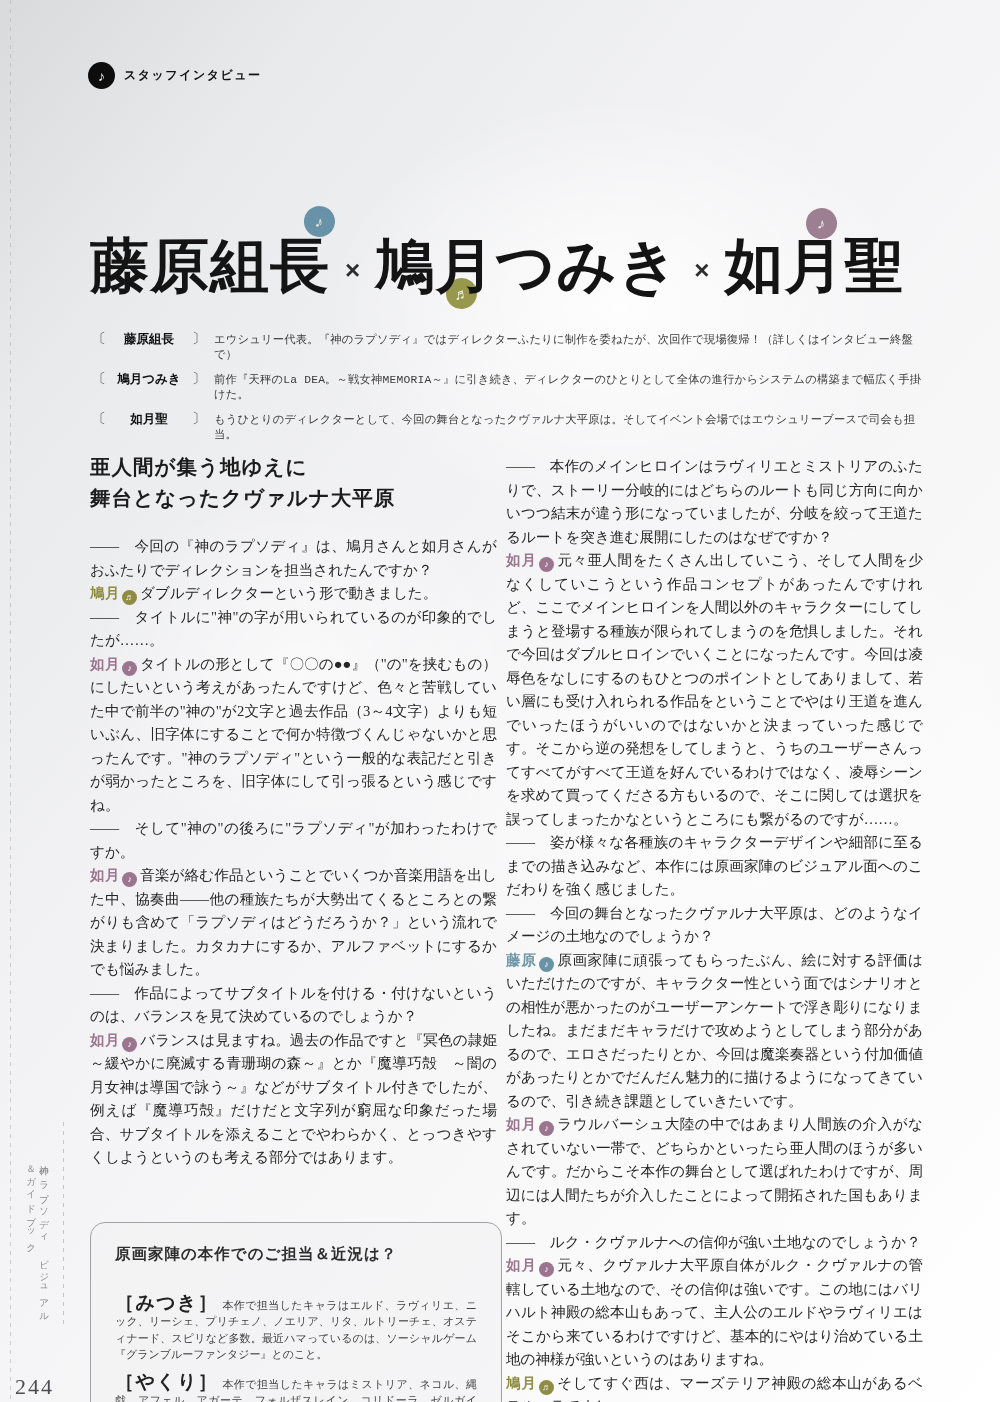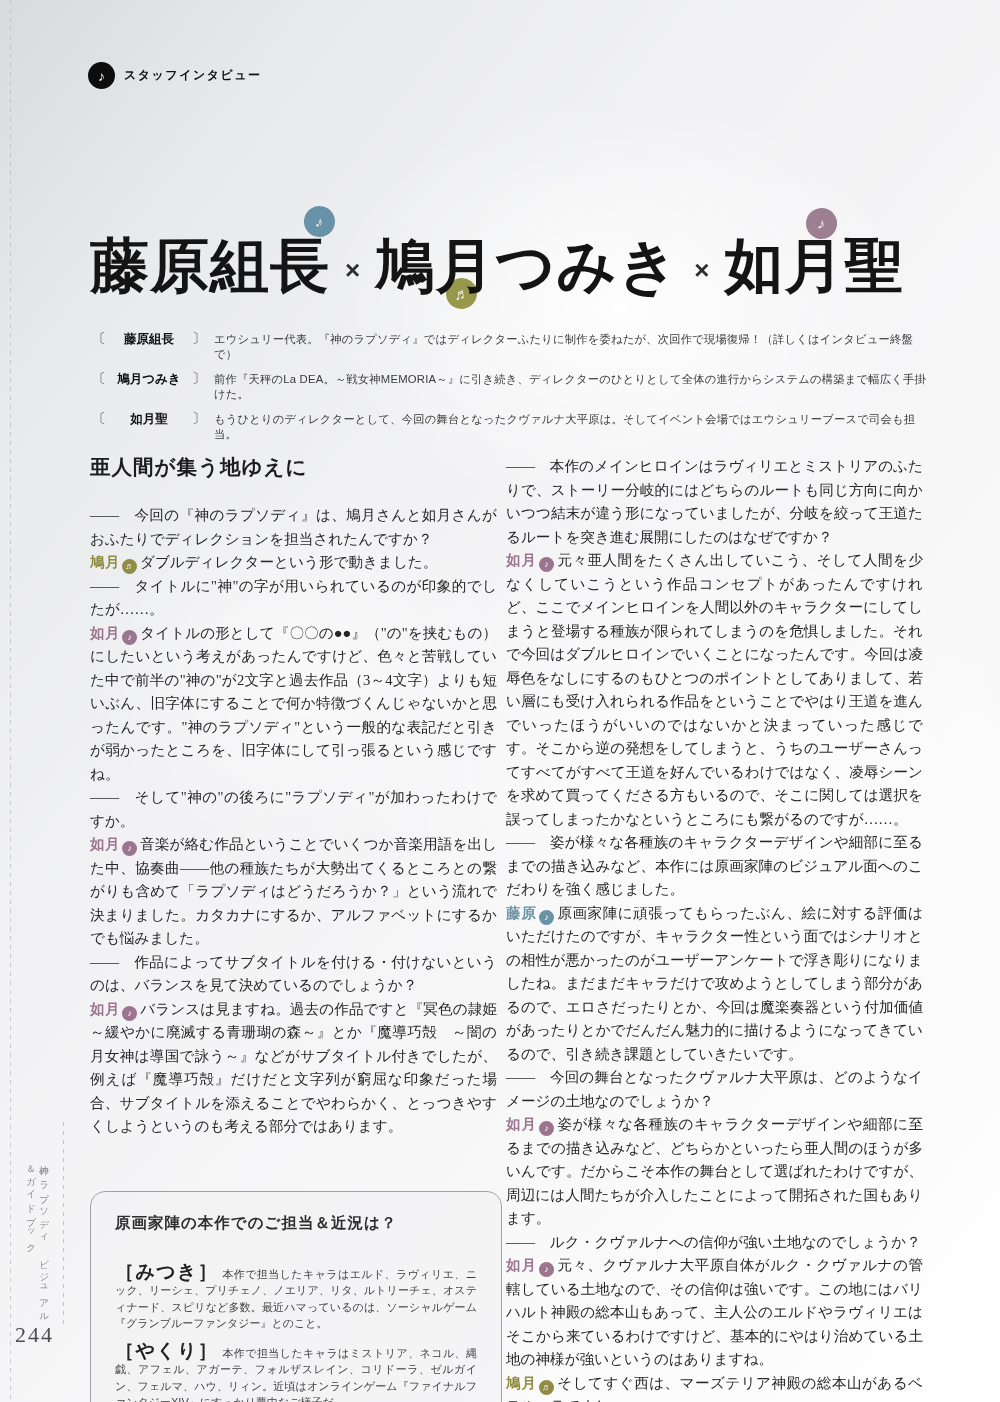--- a/index.html
+++ b/index.html
@@ -44,21 +44,21 @@
   }
   .badge-fujiwara{left:214px;top:-10px;background:#6792a7;transform:rotate(14deg);}
   .badge-hatotsuki{left:356px;top:62px;background:#98984d;transform:rotate(-8deg);}
   .badge-kisaragi{left:716px;top:-8px;background:#9d7f92;transform:rotate(12deg);}
 
   
   .profiles{position:absolute;left:92px;top:330px;width:838px;}
   .profile-row{display:flex;align-items:baseline;margin-bottom:8px;}
   .pr-bracket{font-size:14px;color:#444;font-family:"Liberation Serif","DejaVu Serif",serif;}
   .pr-name{width:86px;text-align:center;font-weight:bold;font-size:12.5px;color:#101010;flex:0 0 auto;}
-  .pr-desc{font-size:11.3px;color:#3a3a3a;letter-spacing:.2px;margin-left:8px;}
+  .pr-desc{font-size:11.3px;color:#3a3a3a;letter-spacing:.2px;margin-left:8px;font-family:Liberation Mono, monospace;}
 
   
   .col{position:absolute;top:452px;font-family:"Liberation Serif","DejaVu Serif",serif;}
   .col-left{left:90px;width:407px;}
   .col-right{left:506px;width:417px;top:455px;}
   .col h3{
     margin:0 0 21px 0;font-size:20.5px;line-height:31px;font-weight:bold;
     color:#1c1c1c;letter-spacing:1px;
   }
   .para{margin:0;font-size:14.6px;line-height:23.5px;text-align:justify;color:#262626;}
@@ -85,21 +85,21 @@
   .entry-name{font-weight:bold;font-size:19px;color:#222;letter-spacing:1px;margin-right:4px;}
 
   
   .side-caption{
     position:absolute;left:24px;top:1158px;height:170px;
     writing-mode:vertical-rl;
     font-family:"Liberation Serif","DejaVu Serif",serif;
     font-size:9.5px;color:#8b8b8f;letter-spacing:2.5px;
   }
   .page-number{
-    position:absolute;left:15px;top:1322px;
+    position:absolute;left:15px;top:1374px;
     font-family:"Liberation Serif","DejaVu Serif",serif;
     font-size:22px;color:#4c4c50;letter-spacing:2px;
   }
 </style>
 </head>
 <body>
 
 <div class="page">
 
   <div class="fold-line full"></div>
@@ -140,20 +140,21 @@
       <span class="pr-bracket">〔</span>
       <span class="pr-name">如月聖</span>
       <span class="pr-bracket">〕</span>
       <span class="pr-desc">もうひとりのディレクターとして、今回の舞台となったクヴァルナ大平原は。そしてイベント会場ではエウシュリーブースで司会も担当。</span>
     </div>
   </div>
 
   <div class="col col-left">
     <h3>
       <span>亜人間が集う地ゆえに</span><br>
+      <span>舞台となったクヴァルナ大平原</span>
     </h3>
     <p class="para">――　今回の『神のラプソディ』は、鳩月さんと如月さんがおふたりでディレクションを担当されたんですか？</p>
     <p class="para"><span class="spk c-olive">鳩月</span><span class="dot bg-olive">♬</span><span>ダブルディレクターという形で動きました。</span></p>
     <p class="para">――　タイトルに"神"の字が用いられているのが印象的でしたが……。</p>
     <p class="para"><span class="spk c-mauve">如月</span><span class="dot bg-mauve">♪</span><span>タイトルの形として『〇〇の●●』（"の"を挟むもの）にしたいという考えがあったんですけど、色々と苦戦していた中で前半の"神の"が2文字と過去作品（3～4文字）よりも短いぶん、旧字体にすることで何か特徴づくんじゃないかと思ったんです。"神のラプソディ"という一般的な表記だと引きが弱かったところを、旧字体にして引っ張るという感じですね。</span></p>
     <p class="para">――　そして"神の"の後ろに"ラプソディ"が加わったわけですか。</p>
     <p class="para"><span class="spk c-mauve">如月</span><span class="dot bg-mauve">♪</span><span>音楽が絡む作品ということでいくつか音楽用語を出した中、協奏曲――他の種族たちが大勢出てくるところとの繋がりも含めて「ラプソディはどうだろうか？」という流れで決まりました。カタカナにするか、アルファベットにするかでも悩みました。</span></p>
     <p class="para">――　作品によってサブタイトルを付ける・付けないというのは、バランスを見て決めているのでしょうか？</p>
     <p class="para"><span class="spk c-mauve">如月</span><span class="dot bg-mauve">♪</span><span>バランスは見ますね。過去の作品ですと『冥色の隷姫　～緩やかに廃滅する青珊瑚の森～』とか『魔導巧殻　～闇の月女神は導国で詠う～』などがサブタイトル付きでしたが、例えば『魔導巧殻』だけだと文字列が窮屈な印象だった場合、サブタイトルを添えることでやわらかく、とっつきやすくしようというのも考える部分ではあります。</span></p>
 
@@ -162,23 +163,23 @@
       <p class="entry"><span class="entry-name">［みつき］</span><span>本作で担当したキャラはエルド、ラヴィリエ、ニック、リーシェ、プリチェノ、ノエリア、リタ、ルトリーチェ、オスティナード、スピリなど多数。最近ハマっているのは、ソーシャルゲーム『グランブルーファンタジー』とのこと。</span></p>
       <p class="entry"><span class="entry-name">［やくり］</span><span>本作で担当したキャラはミストリア、ネコル、縄戯、アフェル、アガーテ、フォルザスレイン、コリドーラ、ゼルガイン、フェルマ、ハウ、リィン。近頃はオンラインゲーム『ファイナルファンタジーXIV』にすっかり夢中なご様子だ。</span></p>
 
     </div>
   </div>
 
   <div class="col col-right">
     <p class="para">――　本作のメインヒロインはラヴィリエとミストリアのふたりで、ストーリー分岐的にはどちらのルートも同じ方向に向かいつつ結末が違う形になっていましたが、分岐を絞って王道たるルートを突き進む展開にしたのはなぜですか？</p>
     <p class="para"><span class="spk c-mauve">如月</span><span class="dot bg-mauve">♪</span><span>元々亜人間をたくさん出していこう、そして人間を少なくしていこうという作品コンセプトがあったんですけれど、ここでメインヒロインを人間以外のキャラクターにしてしまうと登場する種族が限られてしまうのを危惧しました。それで今回はダブルヒロインでいくことになったんです。今回は凌辱色をなしにするのもひとつのポイントとしてありまして、若い層にも受け入れられる作品をということでやはり王道を進んでいったほうがいいのではないかと決まっていった感じです。そこから逆の発想をしてしまうと、うちのユーザーさんってすべてがすべて王道を好んでいるわけではなく、凌辱シーンを求めて買ってくださる方もいるので、そこに関しては選択を誤ってしまったかなというところにも繋がるのですが……。</span></p>
     <p class="para">――　姿が様々な各種族のキャラクターデザインや細部に至るまでの描き込みなど、本作には原画家陣のビジュアル面へのこだわりを強く感じました。</p>
+    <p class="para">――　今回の舞台となったクヴァルナ大平原は、どのようなイメージの土地なのでしょうか？</p>
     <p class="para"><span class="spk c-blue">藤原</span><span class="dot bg-blue">♪</span><span>原画家陣に頑張ってもらったぶん、絵に対する評価はいただけたのですが、キャラクター性という面ではシナリオとの相性が悪かったのがユーザーアンケートで浮き彫りになりましたね。まだまだキャラだけで攻めようとしてしまう部分があるので、エロさだったりとか、今回は魔楽奏器という付加価値があったりとかでだんだん魅力的に描けるようになってきているので、引き続き課題としていきたいです。</span></p>
-    <p class="para">――　今回の舞台となったクヴァルナ大平原は、どのようなイメージの土地なのでしょうか？</p>
-    <p class="para"><span class="spk c-mauve">如月</span><span class="dot bg-mauve">♪</span><span>姿が様々な各種族のキャラクターデザインや細部に至るまでの描き込みなど、どちらかといったら亜人間のほうが多いんです。だからこそ本作の舞台として選ばれたわけですが、周辺には人間たちが介入したことによって開拓された国もあります。</span></p>
+    <p class="para"><span class="spk c-mauve">如月</span><span class="dot bg-mauve">♪</span><span>ラウルバーシュ大陸の中ではあまり人間族の介入がなされていない一帯で、どちらかといったら亜人間のほうが多いんです。だからこそ本作の舞台として選ばれたわけですが、周辺には人間たちが介入したことによって開拓された国もあります。</span></p>
     <p class="para">――　ルク・クヴァルナへの信仰が強い土地なのでしょうか？</p>
     <p class="para"><span class="spk c-mauve">如月</span><span class="dot bg-mauve">♪</span><span>元々、クヴァルナ大平原自体がルク・クヴァルナの管轄している土地なので、その信仰は強いです。この地にはバリハルト神殿の総本山もあって、主人公のエルドやラヴィリエはそこから来ているわけですけど、基本的にやはり治めている土地の神様が強いというのはありますね。</span></p>
     <p class="para"><span class="spk c-olive">鳩月</span><span class="dot bg-olive">♬</span><span>そしてすぐ西は、マーズテリア神殿の総本山があるベテルーラですし。</span></p>
 
   </div>
 
   <div class="side-caption">神のラプソディ　ビジュアル＆ガイドブック</div>
   <div class="page-number">244</div>
 
 </div>

